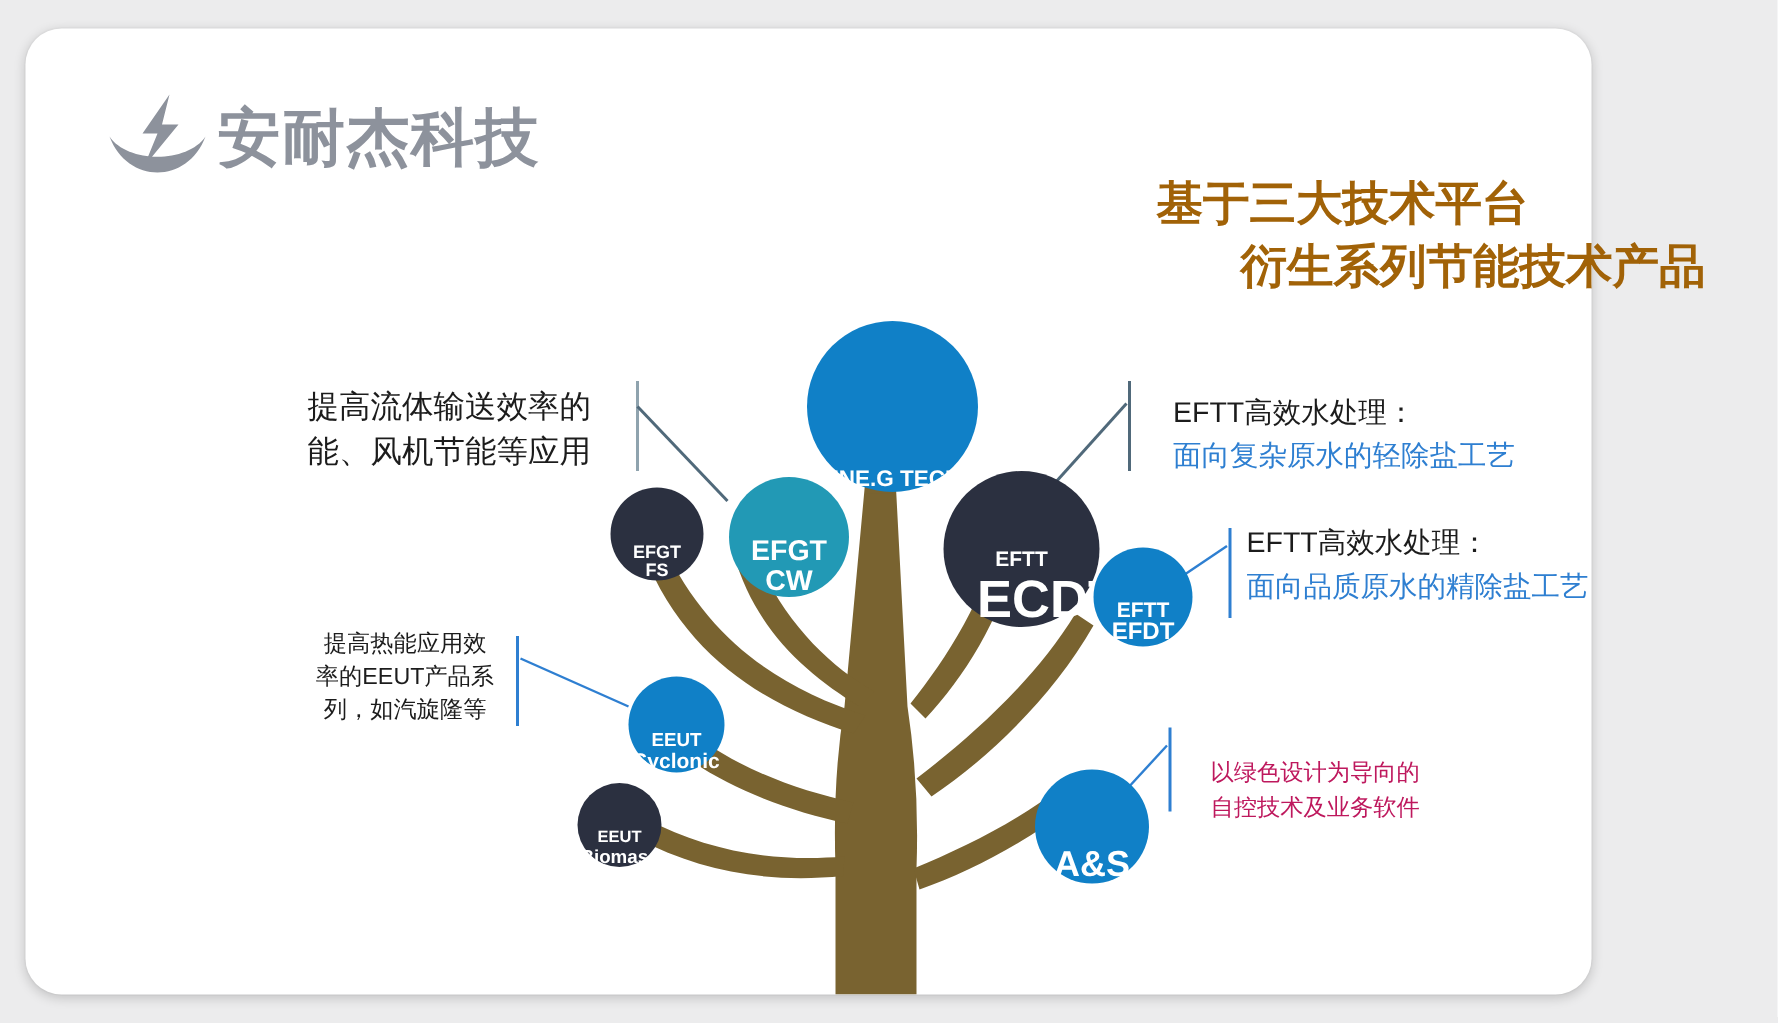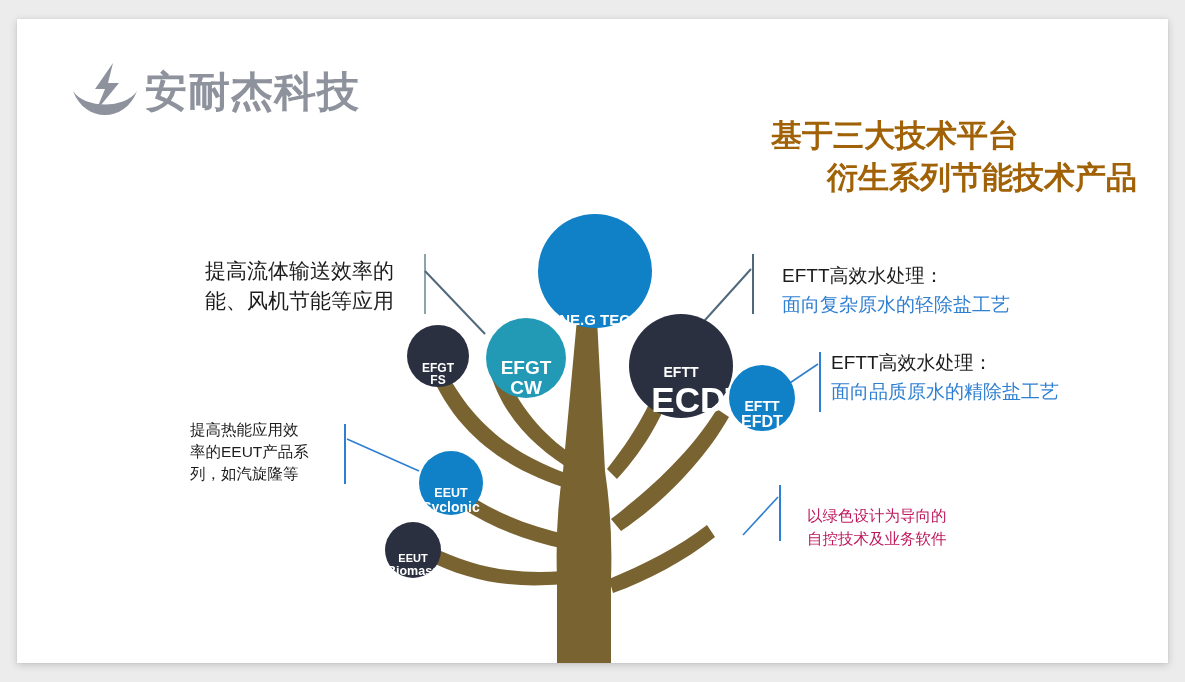--- a/index.html
+++ b/index.html
@@ -8,23 +8,24 @@
     width:1185px;height:682px;
     background:#ececed;
     font-family:"Liberation Sans","DejaVu Sans",sans-serif;
     overflow:hidden;
   }
   #stage{position:relative;width:1185px;height:682px;}
 
   .slide{
     position:absolute;
     left:17px;top:19px;
-    width:1151px;height:644px;
+    width:1044px;height:644px;
     background:#ffffff;
     box-shadow:0 2px 8px rgba(0,0,0,.18), 0 0 0 1px rgba(0,0,0,.02);
+    border-radius:24px;
   }
 
   
   .logo{position:absolute;left:52px;top:42px;display:flex;align-items:center;}
   .logo-mark{width:72px;height:62px;flex:none;}
   .logo-text{
     font-size:42px;font-weight:bold;color:#8d929c;
     letter-spacing:1px;line-height:1;margin-left:4px;
     white-space:nowrap;
   }
@@ -144,27 +145,30 @@
     <div class="node" style="left:402px;top:432px;width:64px;height:64px;background:#1080c7;font-size:12.5px;">
       <span class="sub">EEUT</span>
       <span class="main" style="font-size:14px;white-space:nowrap;">Syclonic</span>
     </div>
 
     <div class="node" style="left:368px;top:503px;width:56px;height:56px;background:#2b3040;font-size:11px;">
       <span class="sub">EEUT</span>
       <span class="main" style="font-size:12.5px;white-space:nowrap;">Biomass</span>
     </div>
 
+    <div class="node" style="left:673px;top:494px;width:76px;height:76px;background:#1080c7;font-size:24px;">
+      <span class="main">A&amp;S</span>
+    </div>
 
     <div class="ann" style="left:188px;top:238px;width:200px;font-size:21px;font-family:Liberation Serif, serif;">
       <div>提高流体输送效率的</div>
       <div>能、风机节能等应用</div>
     </div>
 
-    <div class="ann" style="left:173px;top:400px;width:160px;font-size:15.5px;">
+    <div class="ann" style="left:173px;top:400px;width:160px;font-size:15.5px;text-align:center;">
       <div>提高热能应用效</div>
       <div>率的EEUT产品系</div>
       <div>列，如汽旋隆等</div>
     </div>
 
     <div class="ann" style="left:765px;top:243px;width:340px;font-size:19px;line-height:1.5;">
       <div>EFTT高效水处理：</div>
       <div class="blue">面向复杂原水的轻除盐工艺</div>
     </div>
 

